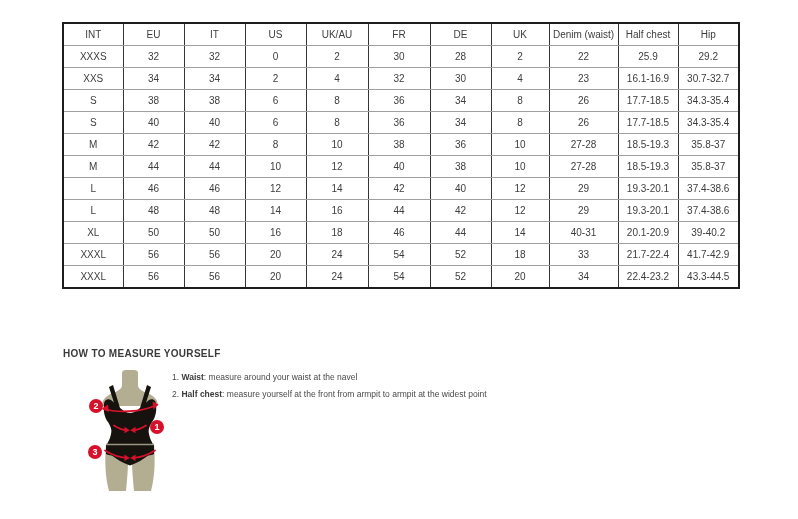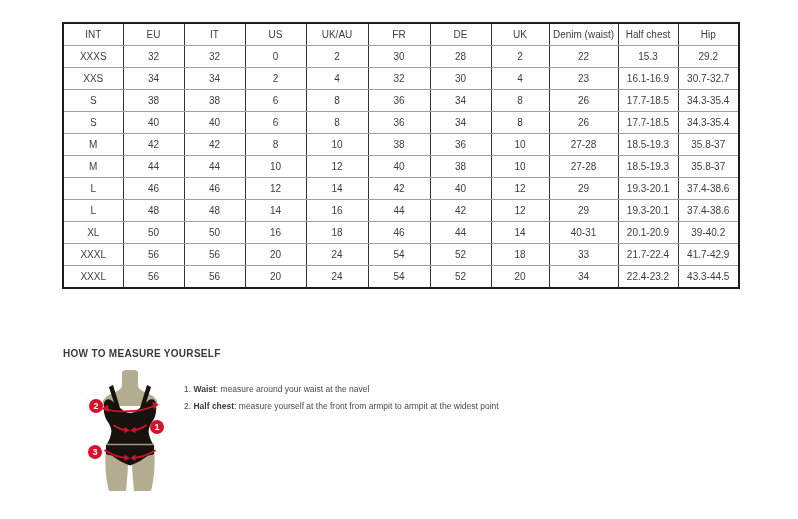--- a/index.html
+++ b/index.html
@@ -52,21 +52,21 @@
     position: absolute;
     left: 80px;
     top: 370px;
     width: 95px;
     height: 126px;
   }
   ol.measure-steps {
     position: absolute;
     left: 172px;
     top: 371px;
-    margin: 12px;
+    margin: 0;
     padding: 0;
     list-style: none;
   }
   ol.measure-steps li {
     font-size: 8.5px;
     line-height: 12px;
     margin: 0 0 5px 0;
     color: #4a4a4a;
     white-space: nowrap;
   }
@@ -117,21 +117,21 @@
         <tr>
           <td>XXXS</td>
           <td>32</td>
           <td>32</td>
           <td>0</td>
           <td>2</td>
           <td>30</td>
           <td>28</td>
           <td>2</td>
           <td>22</td>
-          <td>15.3</td>
+          <td>25.9</td>
           <td>29.2</td>
         </tr>
         <tr>
           <td>XXS</td>
           <td>34</td>
           <td>34</td>
           <td>2</td>
           <td>4</td>
           <td>32</td>
           <td>30</td>

